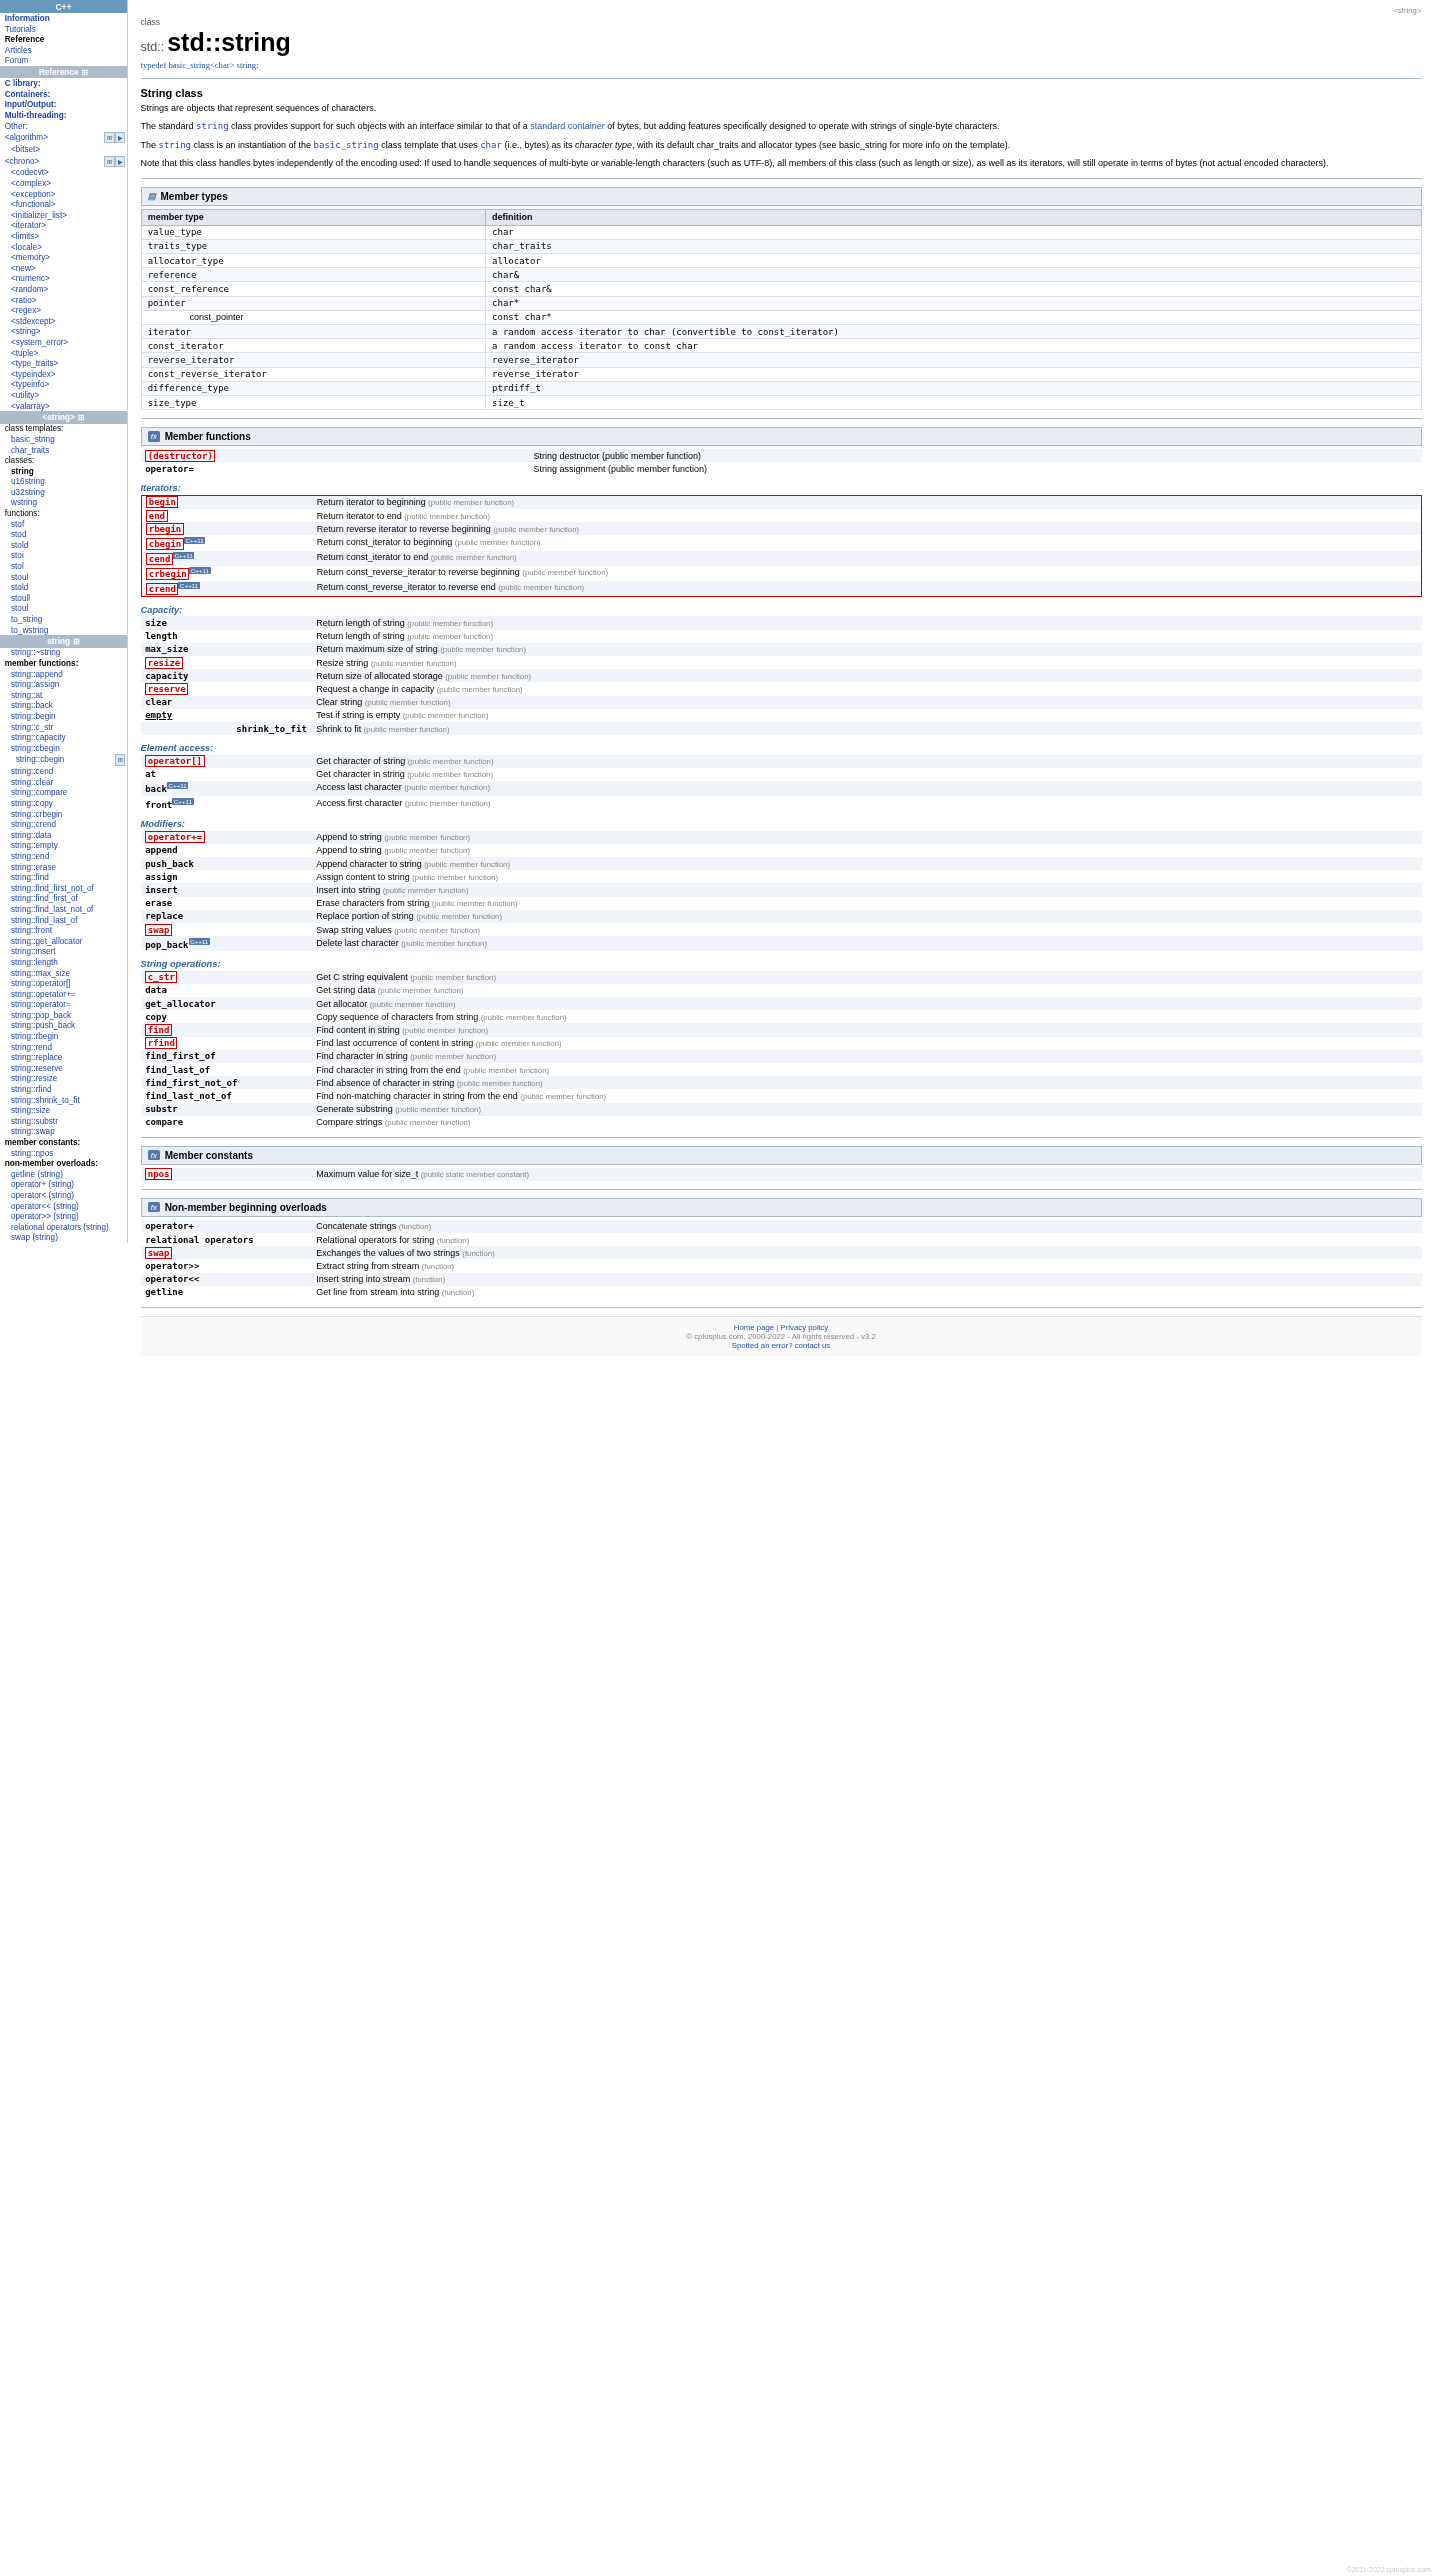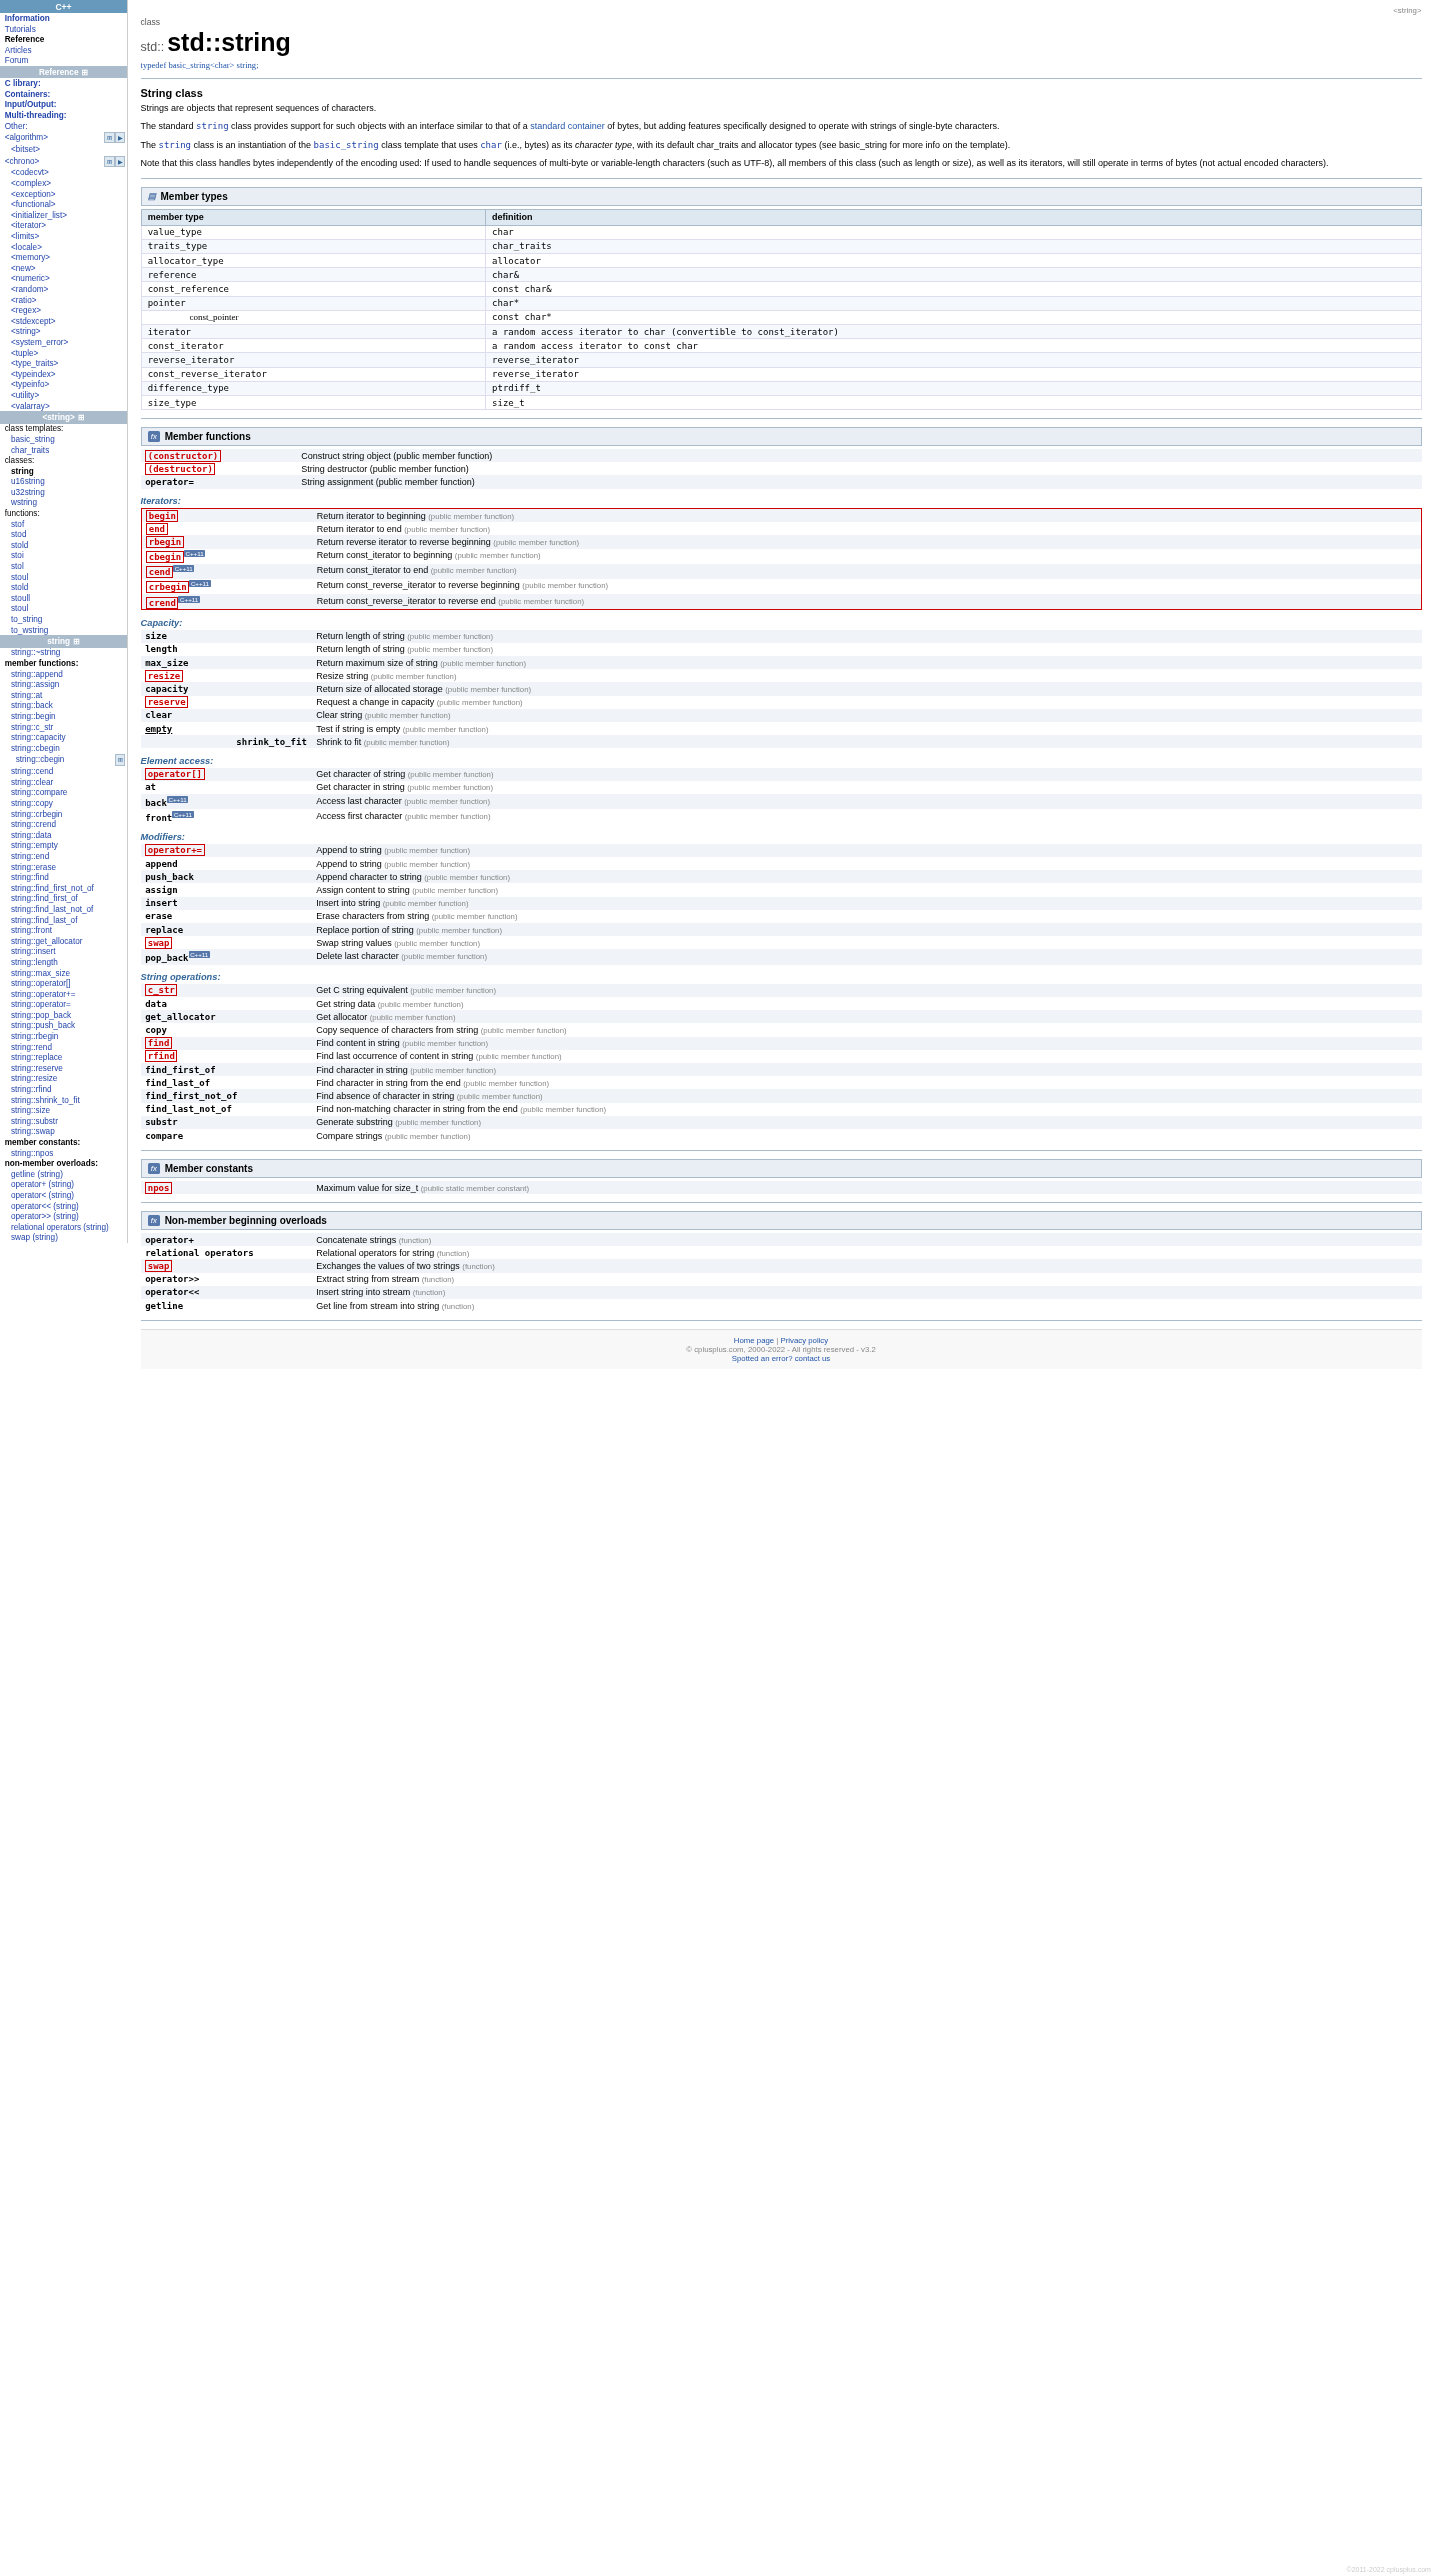--- a/index.html
+++ b/index.html
@@ -483,21 +483,21 @@
         </tr>
         <tr>
           <td style="font-family:monospace;">const_reference</td>
           <td style="font-family:monospace;">const char&amp;</td>
         </tr>
         <tr>
           <td style="font-family:monospace;">pointer</td>
           <td style="font-family:monospace;margin-left:16px;">char*</td>
         </tr>
         <tr>
-          <td style="font-family:Liberation Serif, serif;padding-left:48px;">const_pointer</td>
+          <td style="font-family:Liberation Sans, sans-serif;padding-left:48px;">const_pointer</td>
           <td style="font-family:monospace;">const char*</td>
         </tr>
         <tr>
           <td style="font-family:monospace;">iterator</td>
           <td style="font-family:monospace;">a random access iterator to char (convertible to const_iterator)</td>
         </tr>
         <tr>
           <td style="font-family:monospace;">const_iterator</td>
           <td style="font-family:monospace;">a random access iterator to const char</td>
         </tr>
@@ -522,24 +522,20 @@
 
   <hr class="section-divider">
 
   <div class="section-header">
     <span class="fx-badge">fx</span>
     <span>Member functions</span>
   </div>
 
   <table class="func-table">
     <tbody>
-      <tr>
-        <td style="width:156px;"><span class="func-name highlighted">(constructor)</span></td>
-        <td><span><span>Construct string object</span> <span class="pub">(<span>public member function</span>)</span></span></td>
-      </tr>
       <tr>
         <td><span class="func-name highlighted">(destructor)</span></td>
         <td><span><span>String destructor</span> <span class="pub">(<span>public member function</span>)</span></span></td>
       </tr>
       <tr>
         <td><span class="func-name">operator=</span></td>
         <td><span><span>String assignment</span> <span class="pub">(<span>public member function</span>)</span></span></td>
       </tr>
     </tbody>
   </table>

